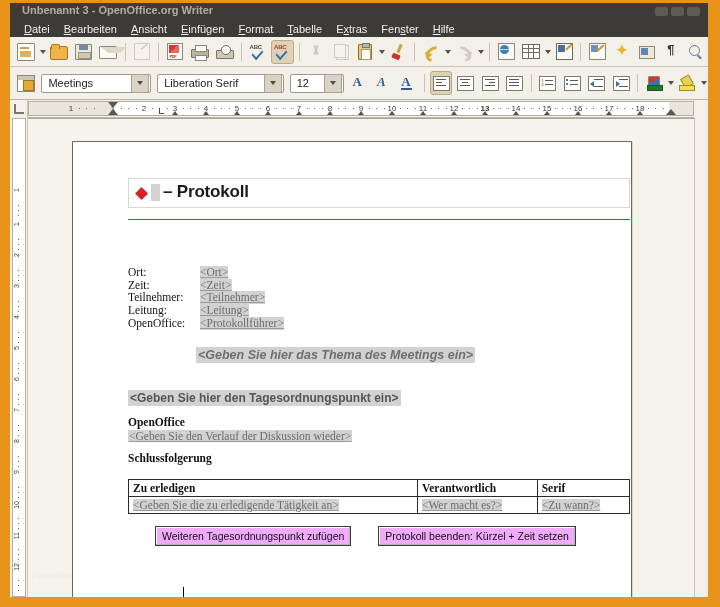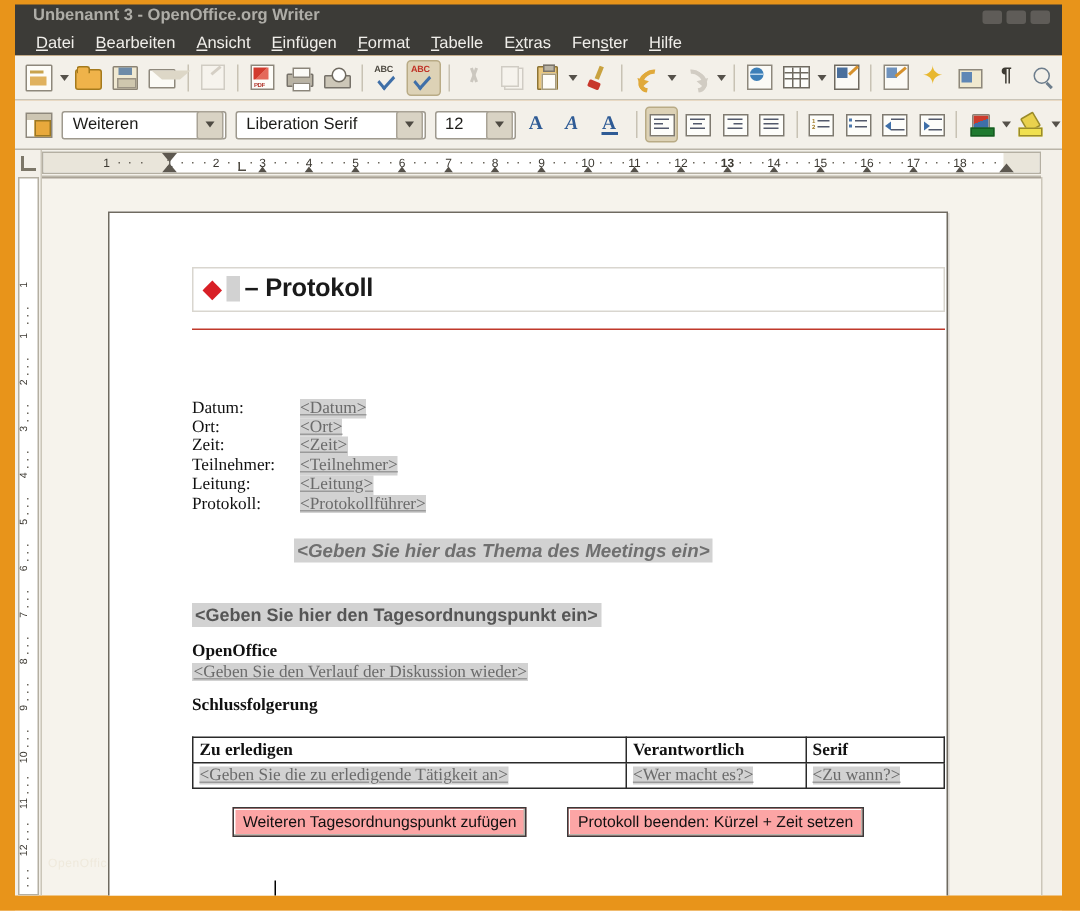--- a/index.html
+++ b/index.html
@@ -292,21 +292,21 @@
   }
   .doc-table th{font-weight:bold;color:#111;}
   .cell-ph{background:#d2d2d2;color:#6b6b6b;text-decoration:underline;text-decoration-color:#9a9a9a;}
   .col-a{width:300px;}
   .col-b{width:114px;}
   .col-c{width:88px;}
 
   
   .btnrow{margin-top:12px;display:flex;gap:27px;padding-left:27px;align-items:center;}
   .docbtn{
-    border:1px solid #3a3a3a;background:#fca5a5;color:#111;
+    border:1px solid #3a3a3a;background:#f0abfc;color:#111;
     font-family:"Liberation Sans",sans-serif;font-size:10.5px;
     padding:3px 6px;white-space:nowrap;
     box-shadow:inset -1px -1px 0 #b9b5ad, inset 1px 1px 0 #ffffff;
   }
   .caret{position:absolute;left:55px;top:409px;width:1px;height:14px;background:#000;}
 
   
   .changebar{position:absolute;width:20px;height:2px;background:#e26a64;}
 
   
@@ -437,21 +437,21 @@
     <span class="tbtn">
         <span class="ic ic-zoom"></span>
       </span>
   </div>
 
   <div class="toolbar" id="toolbar-format">
     <span class="tbtn">
         <span class="ic ic-stylist"></span>
       </span>
     <span class="combo" id="combo-style">
-      <span class="cval">Weiteren</span>
+      <span class="cval">Meetings</span>
       <span class="cbtn"></span>
     </span>
     <span class="combo" id="combo-font">
       <span class="cval">Liberation Serif</span>
       <span class="cbtn"></span>
     </span>
     <span class="combo" id="combo-size">
       <span class="cval">12</span>
       <span class="cbtn"></span>
     </span>
@@ -711,41 +711,37 @@
 
         <div class="doc-title-box">
           <span class="diamond">◆</span>
           <span class="title-field"></span>
           <span class="doc-title-text">– Protokoll</span>
         </div>
         <div class="title-rule"></div>
 
         <div class="meta">
           <div class="meta-row">
-            <span class="meta-label">Datum:</span>
-            <span class="meta-val">&lt;Datum&gt;</span>
-          </div>
-          <div class="meta-row">
             <span class="meta-label">Ort:</span>
             <span class="meta-val">&lt;Ort&gt;</span>
           </div>
           <div class="meta-row">
             <span class="meta-label">Zeit:</span>
             <span class="meta-val">&lt;Zeit&gt;</span>
           </div>
           <div class="meta-row">
             <span class="meta-label">Teilnehmer:</span>
             <span class="meta-val">&lt;Teilnehmer&gt;</span>
           </div>
           <div class="meta-row">
             <span class="meta-label">Leitung:</span>
             <span class="meta-val">&lt;Leitung&gt;</span>
           </div>
           <div class="meta-row">
-            <span class="meta-label">Protokoll:</span>
+            <span class="meta-label">OpenOffice:</span>
             <span class="meta-val">&lt;Protokollführer&gt;</span>
           </div>
         </div>
 
         <div><span class="topic">&lt;Geben Sie hier das Thema des Meetings ein&gt;</span></div>
 
         <div><span class="agenda">&lt;Geben Sie hier den Tagesordnungspunkt ein&gt;</span></div>
 
         <div class="sec-head">OpenOffice</div>
         <div><span class="sec-body">&lt;Geben Sie den Verlauf der Diskussion wieder&gt;</span></div>

